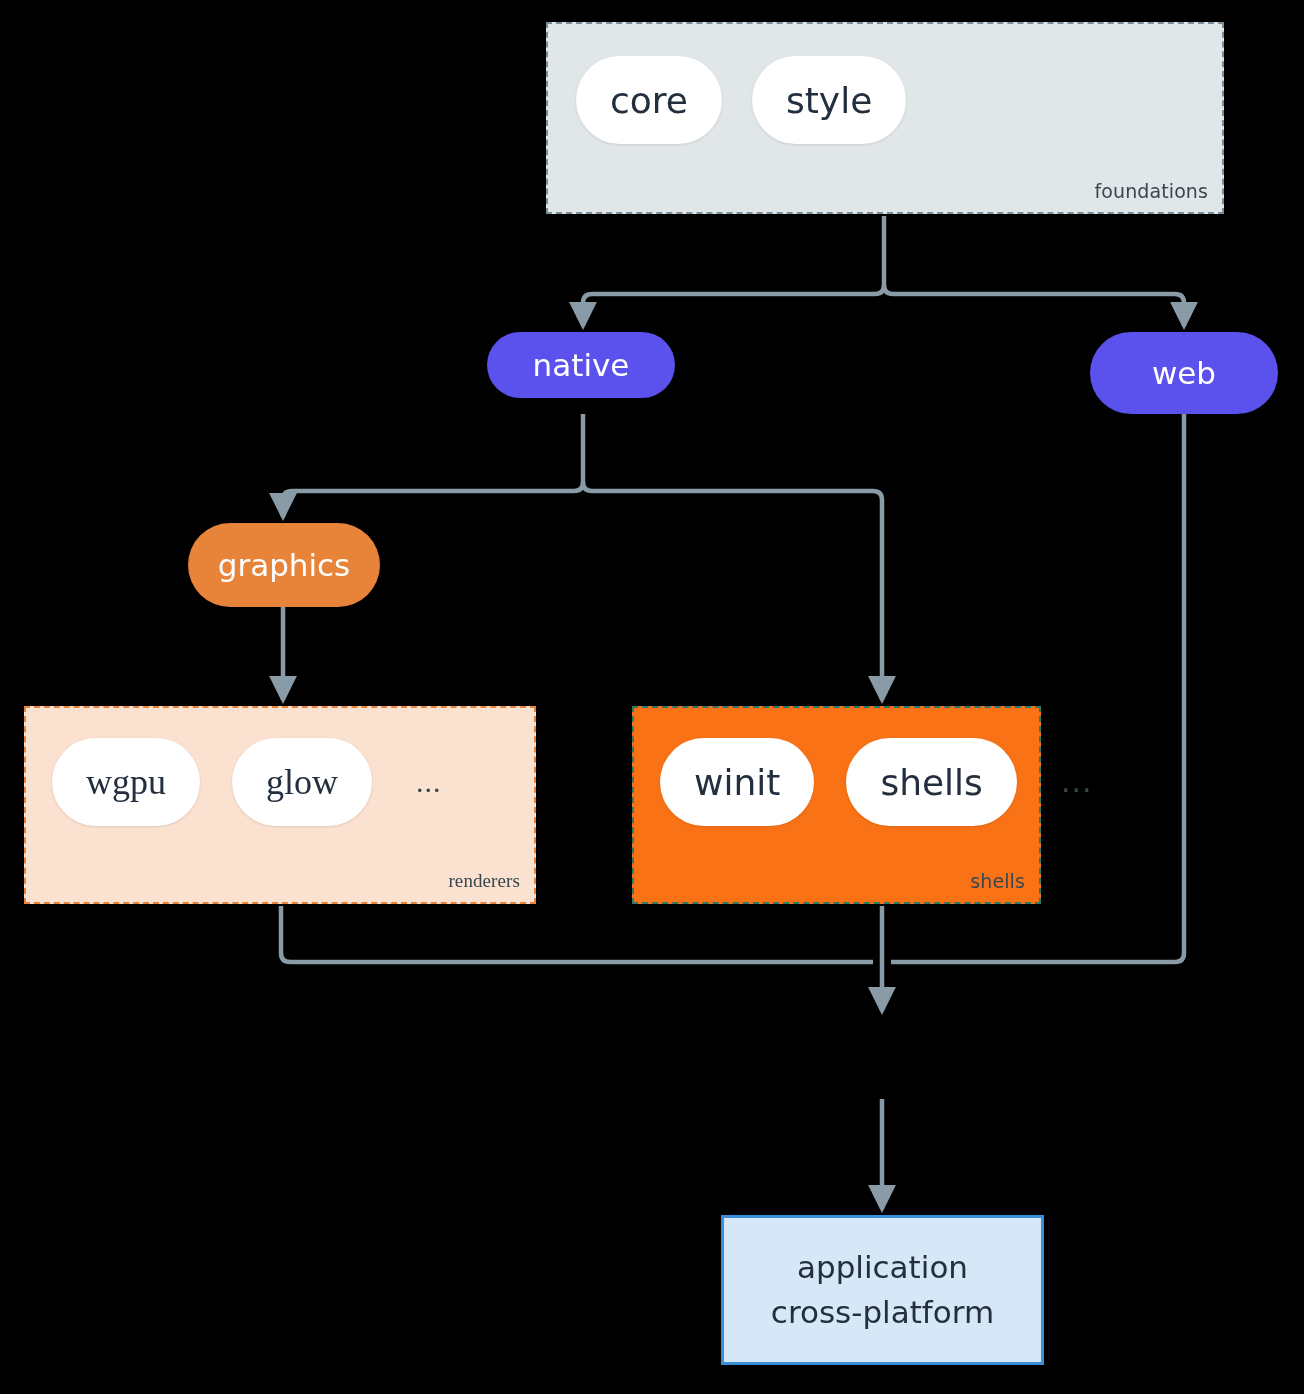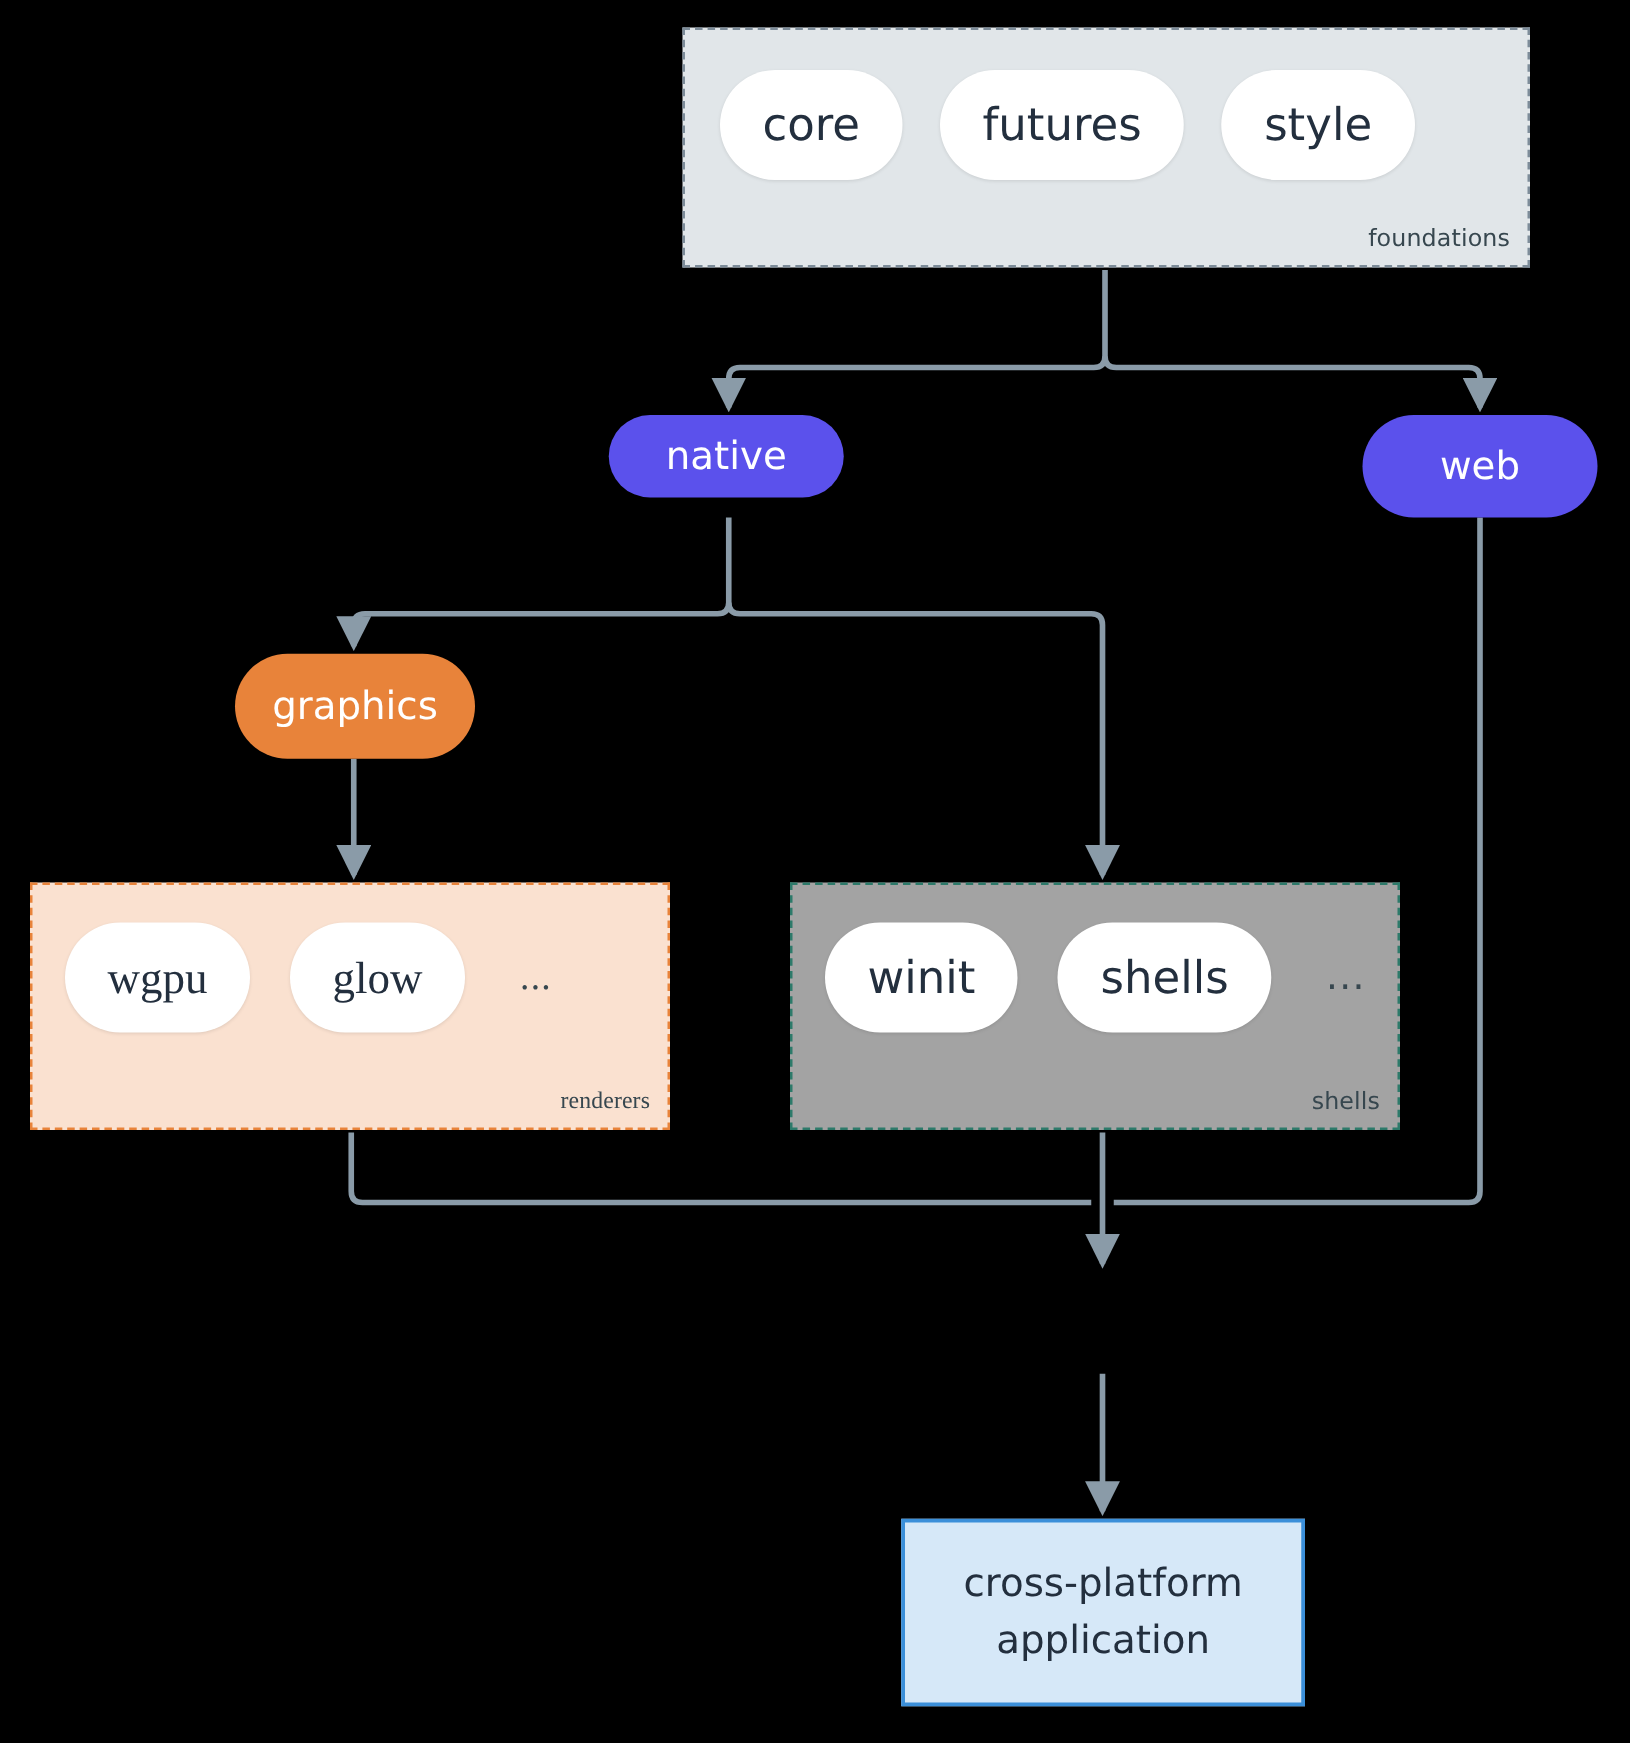--- a/index.html
+++ b/index.html
@@ -71,23 +71,23 @@
   }
   .group.renderers .group-row {
     left: 26px;
     top: 30px;
     gap: 32px;
   }
 
   .group.shells {
     left: 632px;
     top: 706px;
-    width: 488px;
+    width: 409px;
     height: 198px;
-    background: #a3a3a3;
+    background: #f97316;
     border: 2px dashed #2D7A6A;
   }
   .group.shells .group-row {
     left: 26px;
     top: 30px;
     gap: 32px;
   }
 
   
   .chip {
@@ -201,21 +201,20 @@
 
       <path d="M 1184,414 L 1184,953 Q 1184,962 1175,962 L 891,962"></path>
 
       <path d="M 882,1099 L 882,1209" marker-end="url(#arrow)"></path>
     </g>
   </svg>
 
   <div class="group foundations">
     <div class="group-row">
       <div class="chip">core</div>
-      <div class="chip">futures</div>
       <div class="chip">style</div>
     </div>
     <div class="group-label">foundations</div>
   </div>
 
   <div class="group renderers">
     <div class="group-row">
       <div class="chip">wgpu</div>
       <div class="chip">glow</div>
       <div class="ellipsis">...</div>
@@ -230,17 +229,17 @@
       <div class="ellipsis">...</div>
     </div>
     <div class="group-label">shells</div>
   </div>
 
   <div class="pill native">native</div>
   <div class="pill graphics">graphics</div>
   <div class="pill web">web</div>
 
   <div class="rect-node">
+    <div>application</div>
     <div>cross-platform</div>
-    <div>application</div>
   </div>
 
 </div>
 
 </body></html>

